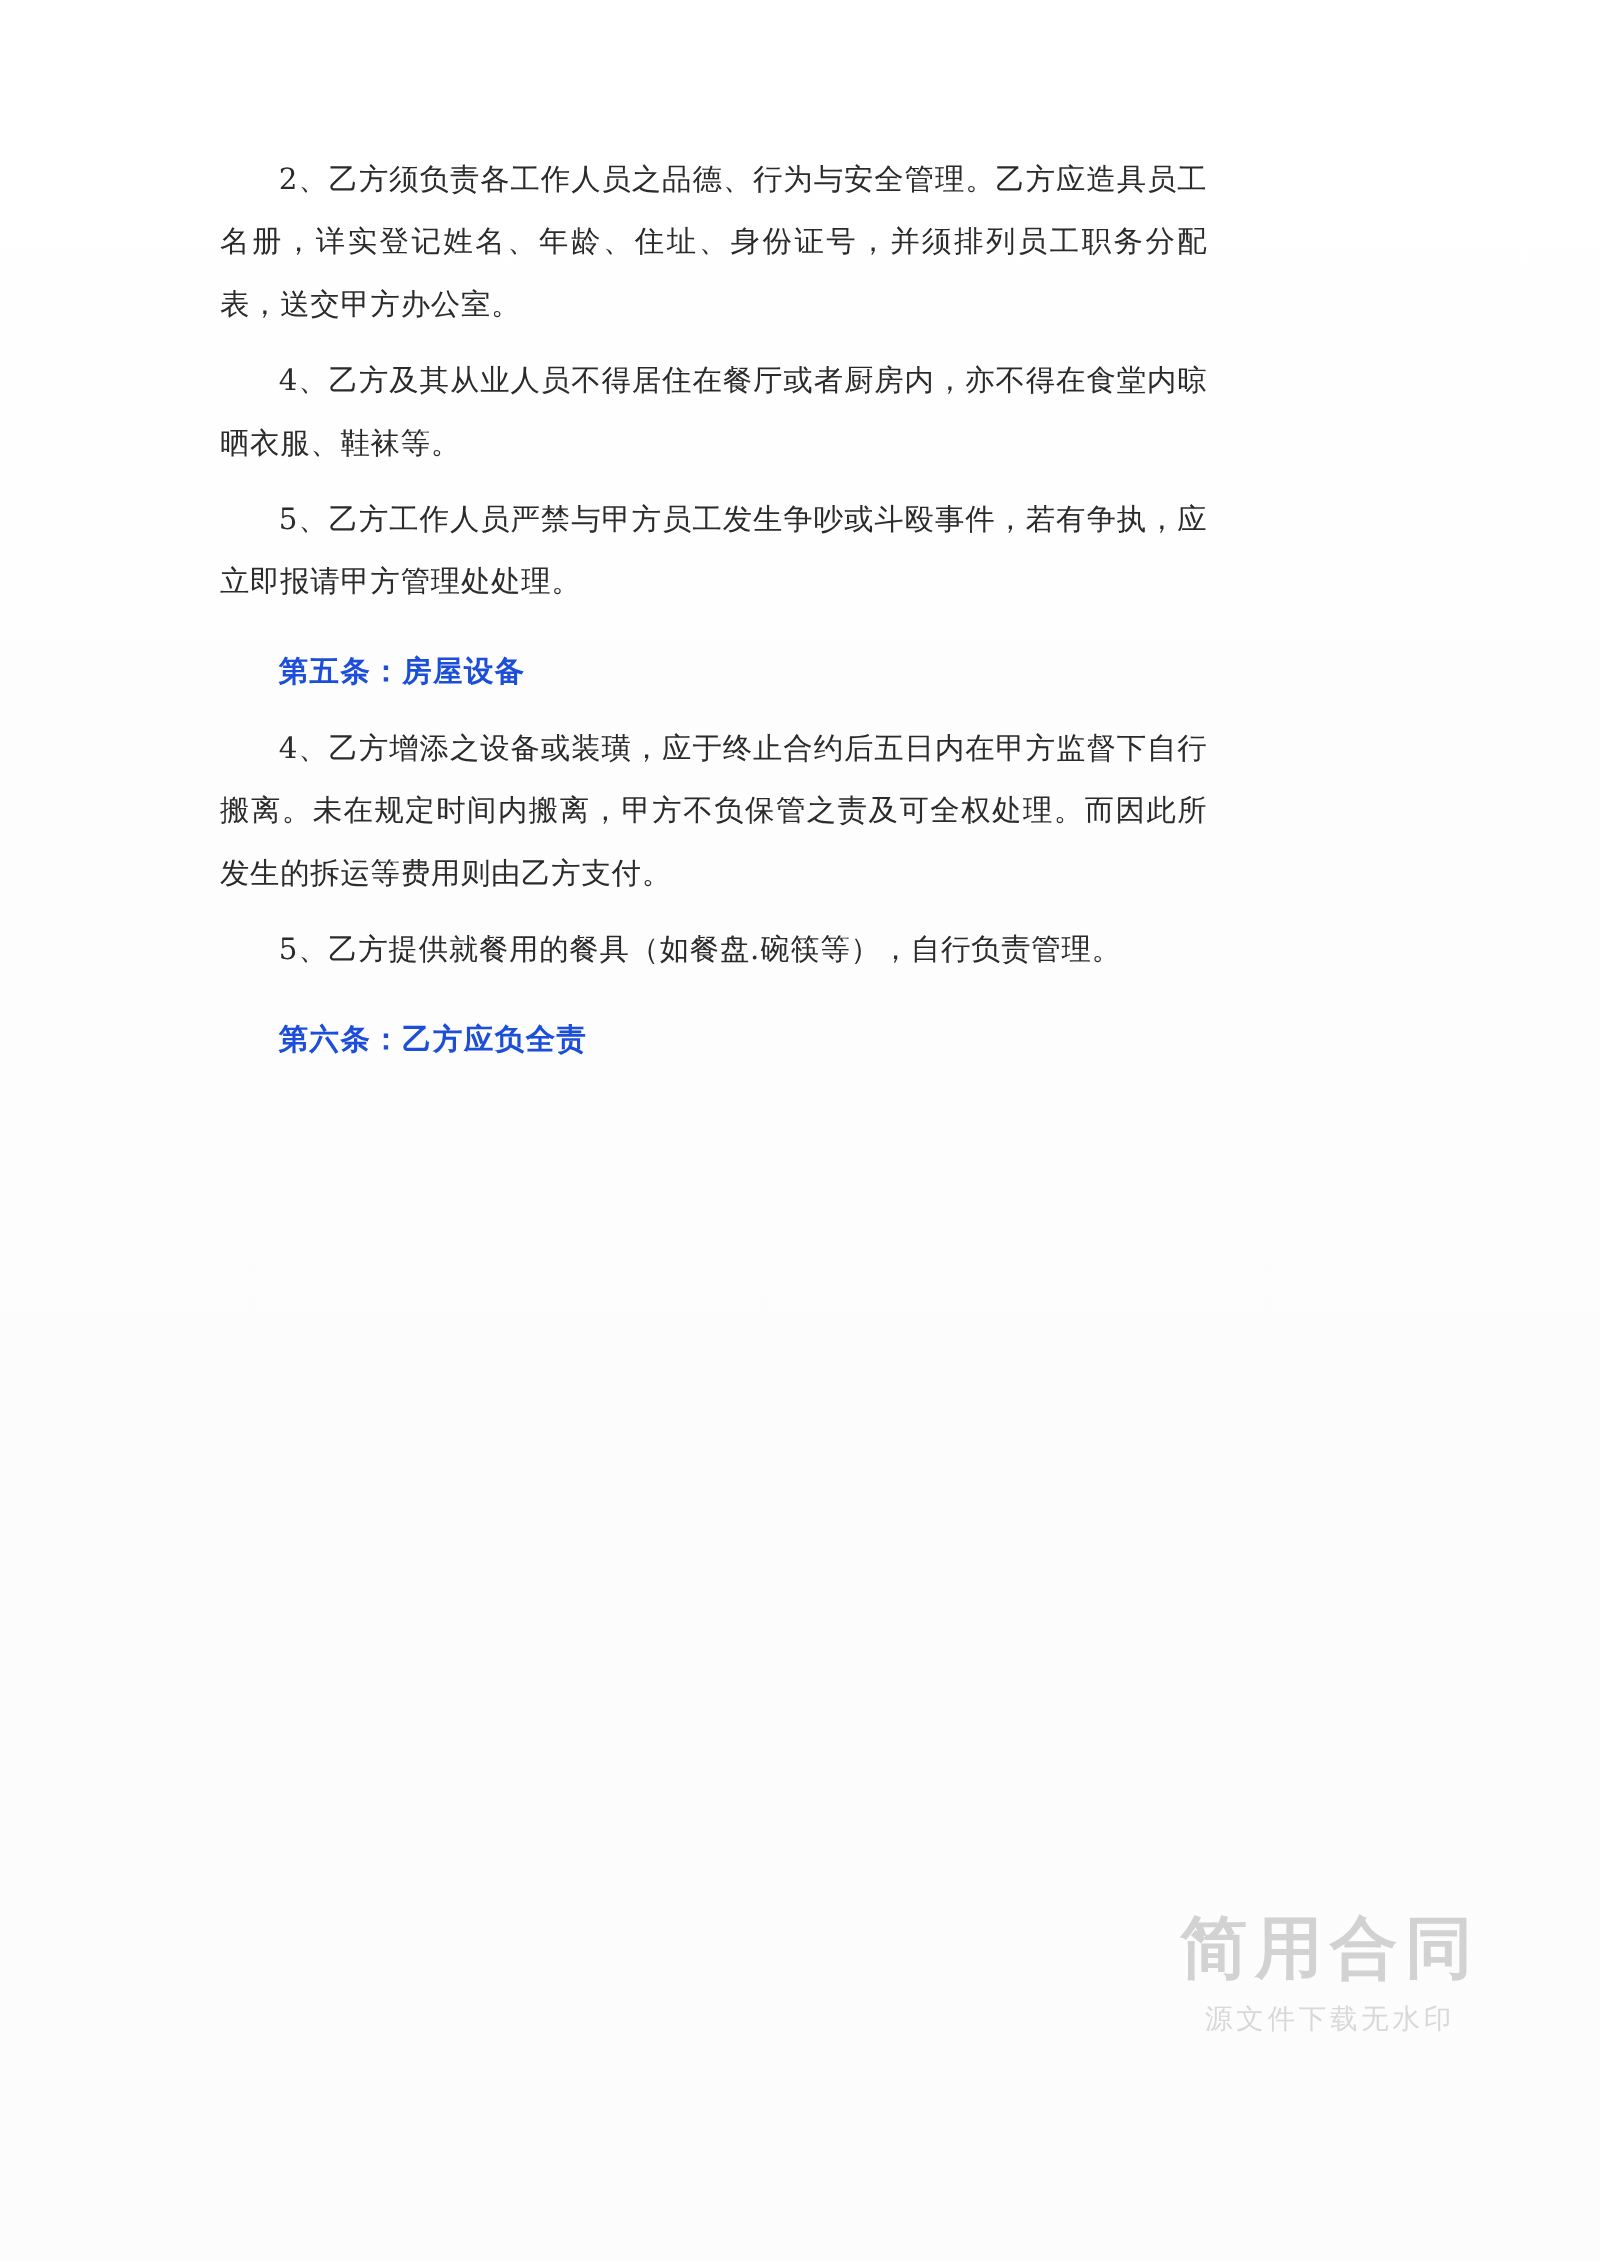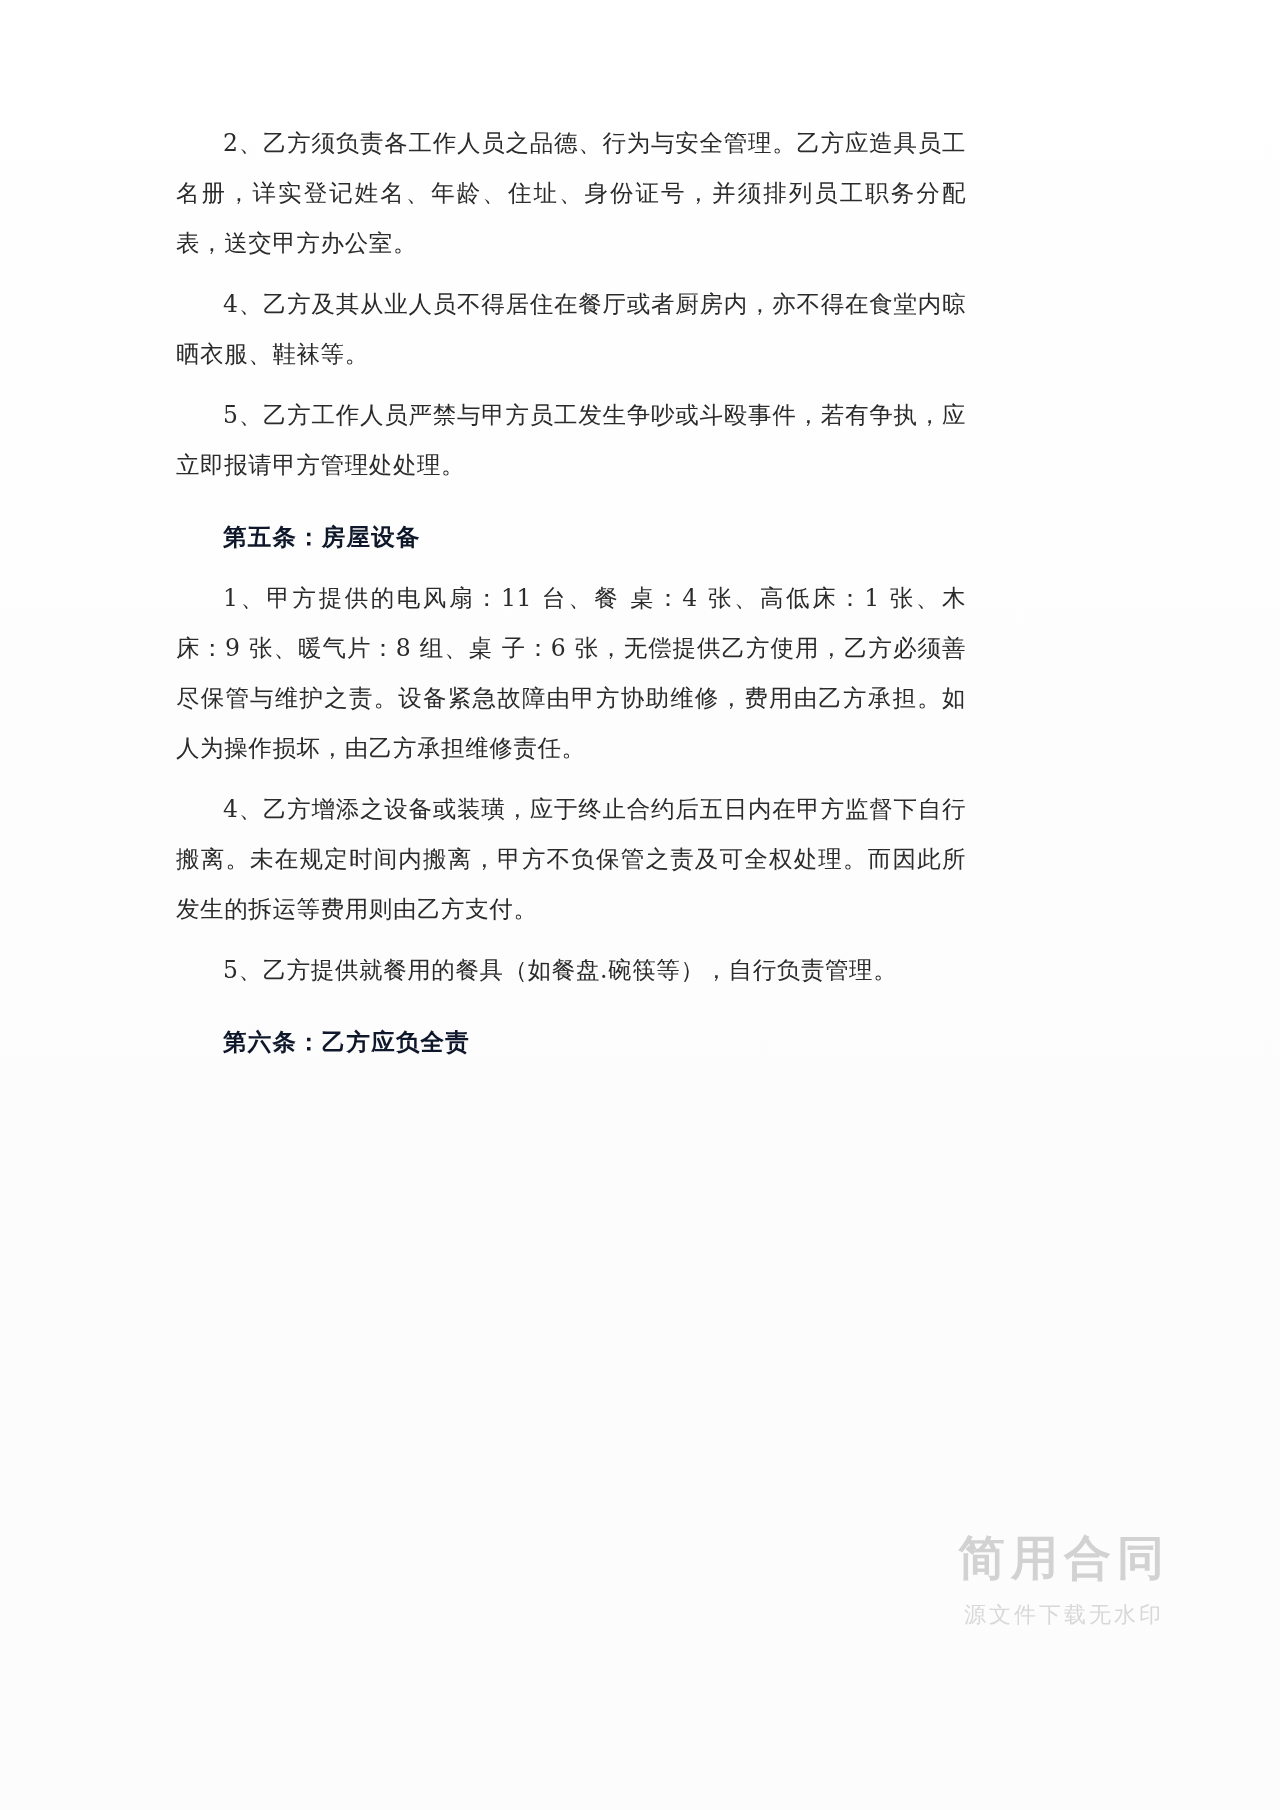--- a/index.html
+++ b/index.html
@@ -50,40 +50,40 @@
     text-indent: 2em;
     letter-spacing: 0.6px;
     font-family: "DejaVu Serif", "Liberation Serif", serif;
     font-weight: 400;
   }
 
   h2.heading {
     margin: 22px 0 11px 0;
     font-size: 23.5px;
     line-height: 50px;
-    color: #0f172a;
+    color: #1d4ed8;
     font-weight: 700;
     text-indent: 2em;
     letter-spacing: 1.2px;
     font-family: "DejaVu Sans", "Liberation Sans", sans-serif;
   }
 
   
   .watermark {
     position: absolute;
     right: 58px;
     bottom: 180px;
     width: 340px;
     text-align: center;
     pointer-events: none;
     user-select: none;
   }
   .watermark .wm-main {
-    font-family: Liberation Mono, monospace;
-    font-size: 47px;
+    font-family: Liberation Serif, serif;
+    font-size: 54px;
     font-weight: 700;
     letter-spacing: 6px;
     color: #d2d2d2;
     line-height: 1.08;
     white-space: nowrap;
   }
   .watermark .wm-sub {
     margin-top: 12px;
     font-family: Liberation Mono, monospace;
     font-size: 22px;
@@ -103,21 +103,20 @@
     <p class="para">2、乙方须负责各工作人员之品德、行为与安全管理。乙方应造具员工名册，详实登记姓名、年龄、住址、身份证号，并须排列员工职务分配表，送交甲方办公室。</p>
 
 
     <p class="para">4、乙方及其从业人员不得居住在餐厅或者厨房内，亦不得在食堂内晾晒衣服、鞋袜等。</p>
 
     <p class="para">5、乙方工作人员严禁与甲方员工发生争吵或斗殴事件，若有争执，应立即报请甲方管理处处理。</p>
 
 
     <h2 class="heading">第五条：房屋设备</h2>
 
-    <p class="para">1、甲方提供的电风扇：11 台、餐 桌：4 张、高低床：1 张、木 床：9 张、暖气片：8 组、桌 子：6 张，无偿提供乙方使用，乙方必须善尽保管与维护之责。设备紧急故障由甲方协助维修，费用由乙方承担。如人为操作损坏，由乙方承担维修责任。</p>
 
 
 
     <p class="para">4、乙方增添之设备或装璜，应于终止合约后五日内在甲方监督下自行搬离。未在规定时间内搬离，甲方不负保管之责及可全权处理。而因此所发生的拆运等费用则由乙方支付。</p>
 
     <p class="para">5、乙方提供就餐用的餐具（如餐盘.碗筷等），自行负责管理。</p>
 
     <h2 class="heading">第六条：乙方应负全责</h2>
 
   </div>

